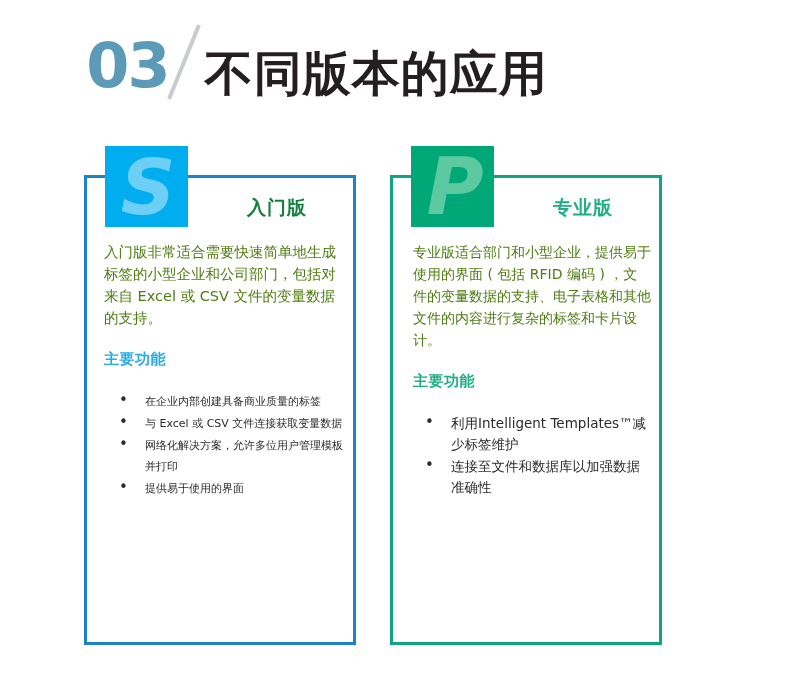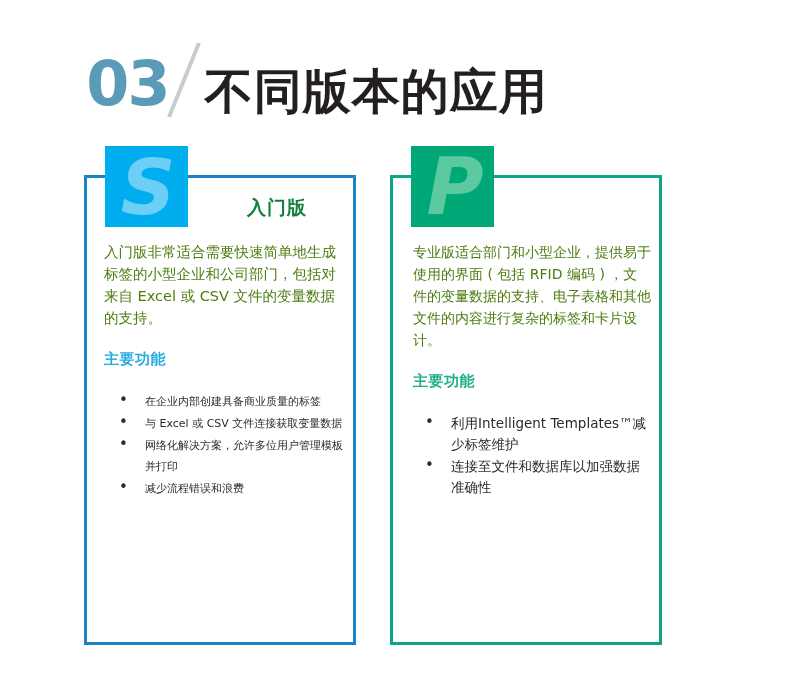--- a/index.html
+++ b/index.html
@@ -13,21 +13,21 @@
     position: relative;
     overflow: hidden;
     font-family: "Liberation Sans", "DejaVu Sans", sans-serif;
     color: #231f20;
   }
 
   
   .header {
     position: absolute;
     left: 0;
-    top: 44px;
+    top: 26px;
     width: 634px;
     height: 70px;
   }
   .header-inner {
     display: flex;
     align-items: flex-end;
     justify-content: center;
     height: 70px;
   }
   .section-number {
@@ -204,34 +204,37 @@
       <span class="card-title">入门版</span>
     </div>
 
     <div class="card-body">
       <p class="desc">入门版非常适合需要快速简单地生成标签的小型企业和公司部门，包括对来自 Excel 或 CSV 文件的变量数据的支持。</p>
       <p class="features-label">主要功能</p>
       <ul class="feature-list">
         <li>在企业内部创建具备商业质量的标签</li>
         <li>与 Excel 或 CSV 文件连接获取变量数据</li>
         <li>网络化解决方案，允许多位用户管理模板并打印</li>
-        <li>减少流程错误和浪费</li>
+        <li>提供易于使用的界面</li>
       </ul>
     </div>
   </div>
 
   <div class="card card-pro">
 
     <span class="badge">
       <svg width="83" height="81" viewBox="0 0 83 81" aria-hidden="true">
         <rect x="0" y="0" width="83" height="81" fill="#00a878"></rect>
         <text x="44" y="68" font-family="DejaVu Sans, sans-serif" font-size="78" font-weight="700" font-style="italic" fill="#5cc9a0" text-anchor="middle">P</text>
       </svg>
     </span>
 
+    <div class="card-head">
+      <span class="card-title">专业版</span>
+    </div>
 
     <div class="card-body">
       <p class="desc">专业版适合部门和小型企业，提供易于使用的界面 ( 包括 RFID 编码 ) ，文件的变量数据的支持、电子表格和其他文件的内容进行复杂的标签和卡片设计。</p>
       <p class="features-label">主要功能</p>
       <ul class="feature-list">
         <li>利用Intelligent Templates™减少标签维护</li>
         <li>连接至文件和数据库以加强数据准确性</li>
       </ul>
     </div>
   </div>

